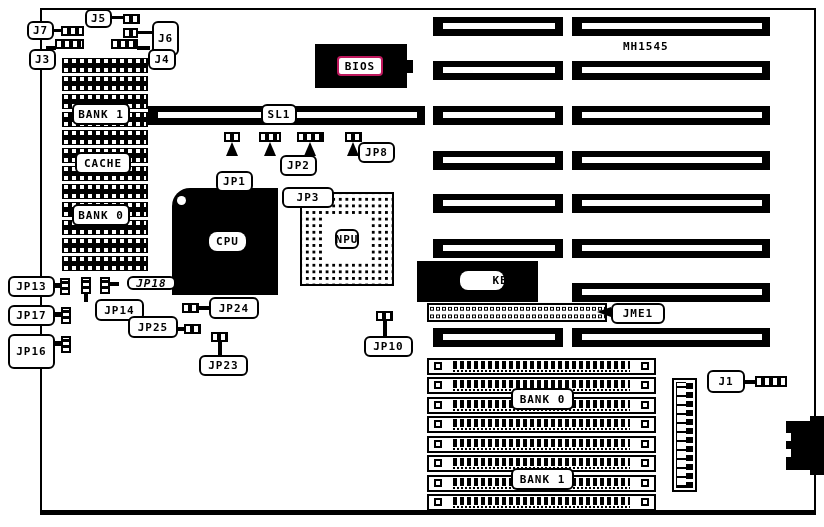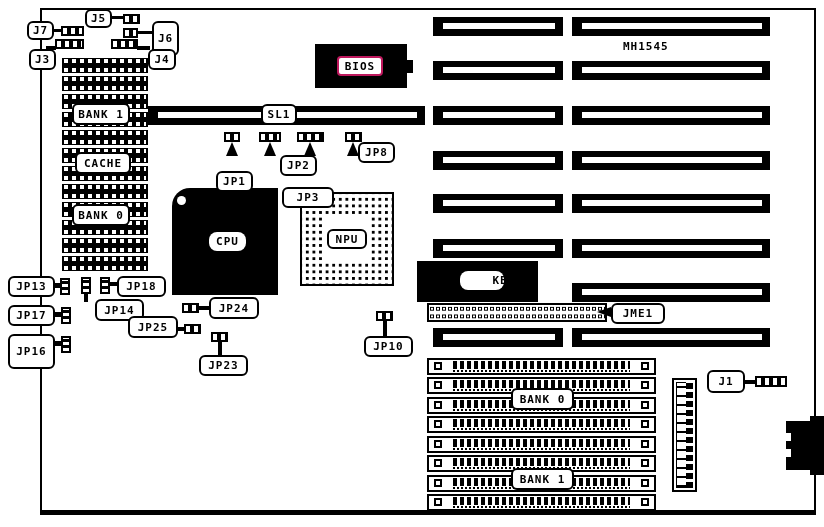--- a/index.html
+++ b/index.html
@@ -112,21 +112,21 @@
   <div class="tag" style="left:264px;top:155px;width:37px;height:21px;margin-left:16px;">JP2</div>
   <div class="tag" style="left:282px;top:155px;width:52px;height:21px;margin-top:32px;">JP3</div>
   <div class="tag" style="left:340px;top:142px;width:37px;height:21px;margin-left:18px;">JP8</div>
 
   <div class="blk" style="left:172px;top:188px;width:106px;height:107px;border-radius:18px 0 0 0;"></div>
   <div class="abs" style="left:177px;top:196px;width:9px;height:9px;border-radius:50%;background:#fff;"></div>
   <div class="tag noborder" style="left:209px;top:232px;width:37px;height:19px;">CPU</div>
 
   <div class="npu" style="left:300px;top:192px;width:94px;height:94px;">
     <div class="npu-center">
-      <div class="tag" style="position:static;width:40px;height:20px;text-align:right;">NPU</div>
+      <div class="tag" style="position:static;width:24px;height:20px;text-align:right;">NPU</div>
     </div>
   </div>
 
   <div class="blk" style="left:417px;top:261px;width:121px;height:41px;"></div>
   <div class="tag noborder" style="left:460px;top:271px;width:36px;height:19px;padding-left:44px;">KBD</div>
 
   <div class="jme" style="left:427px;top:303px;width:180px;height:19px;"></div>
   <div class="tri-left" style="left:597px;top:307px;"></div>
   <div class="tag" style="left:611px;top:303px;width:54px;height:21px;">JME1</div>
 
@@ -154,21 +154,21 @@
   <div class="vjump" style="left:100px;top:277px;"></div>
   <div class="tail" style="left:54px;top:283px;width:7px;height:5px;"></div>
   <div class="tail" style="left:54px;top:312px;width:8px;height:5px;"></div>
   <div class="tail" style="left:54px;top:341px;width:8px;height:5px;"></div>
   <div class="tail" style="left:84px;top:293px;width:4px;height:9px;"></div>
   <div class="tail" style="left:109px;top:282px;width:10px;height:4px;"></div>
   <div class="tag" style="left:8px;top:276px;width:47px;height:21px;">JP13</div>
   <div class="tag" style="left:8px;top:305px;width:47px;height:21px;">JP17</div>
   <div class="tag" style="left:8px;top:334px;width:47px;height:35px;">JP16</div>
   <div class="tag" style="left:95px;top:299px;width:49px;height:22px;">JP14</div>
-  <div class="tag" style="left:117px;top:276px;width:49px;height:21px;">JP18</div>
+  <div class="tag" style="left:127px;top:276px;width:49px;height:14px;font-style:italic;">JP18</div>
 
   <div class="hjump" style="left:182px;top:303px;width:17px;"></div>
   <div class="tail" style="left:198px;top:306px;width:12px;height:4px;"></div>
   <div class="tag" style="left:209px;top:297px;width:50px;height:22px;">JP24</div>
 
   <div class="hjump" style="left:184px;top:324px;width:17px;"></div>
   <div class="tail" style="left:176px;top:327px;width:9px;height:4px;"></div>
   <div class="tag" style="left:128px;top:316px;width:50px;height:22px;">JP25</div>
 
   <div class="hjump" style="left:211px;top:332px;width:17px;"></div>

